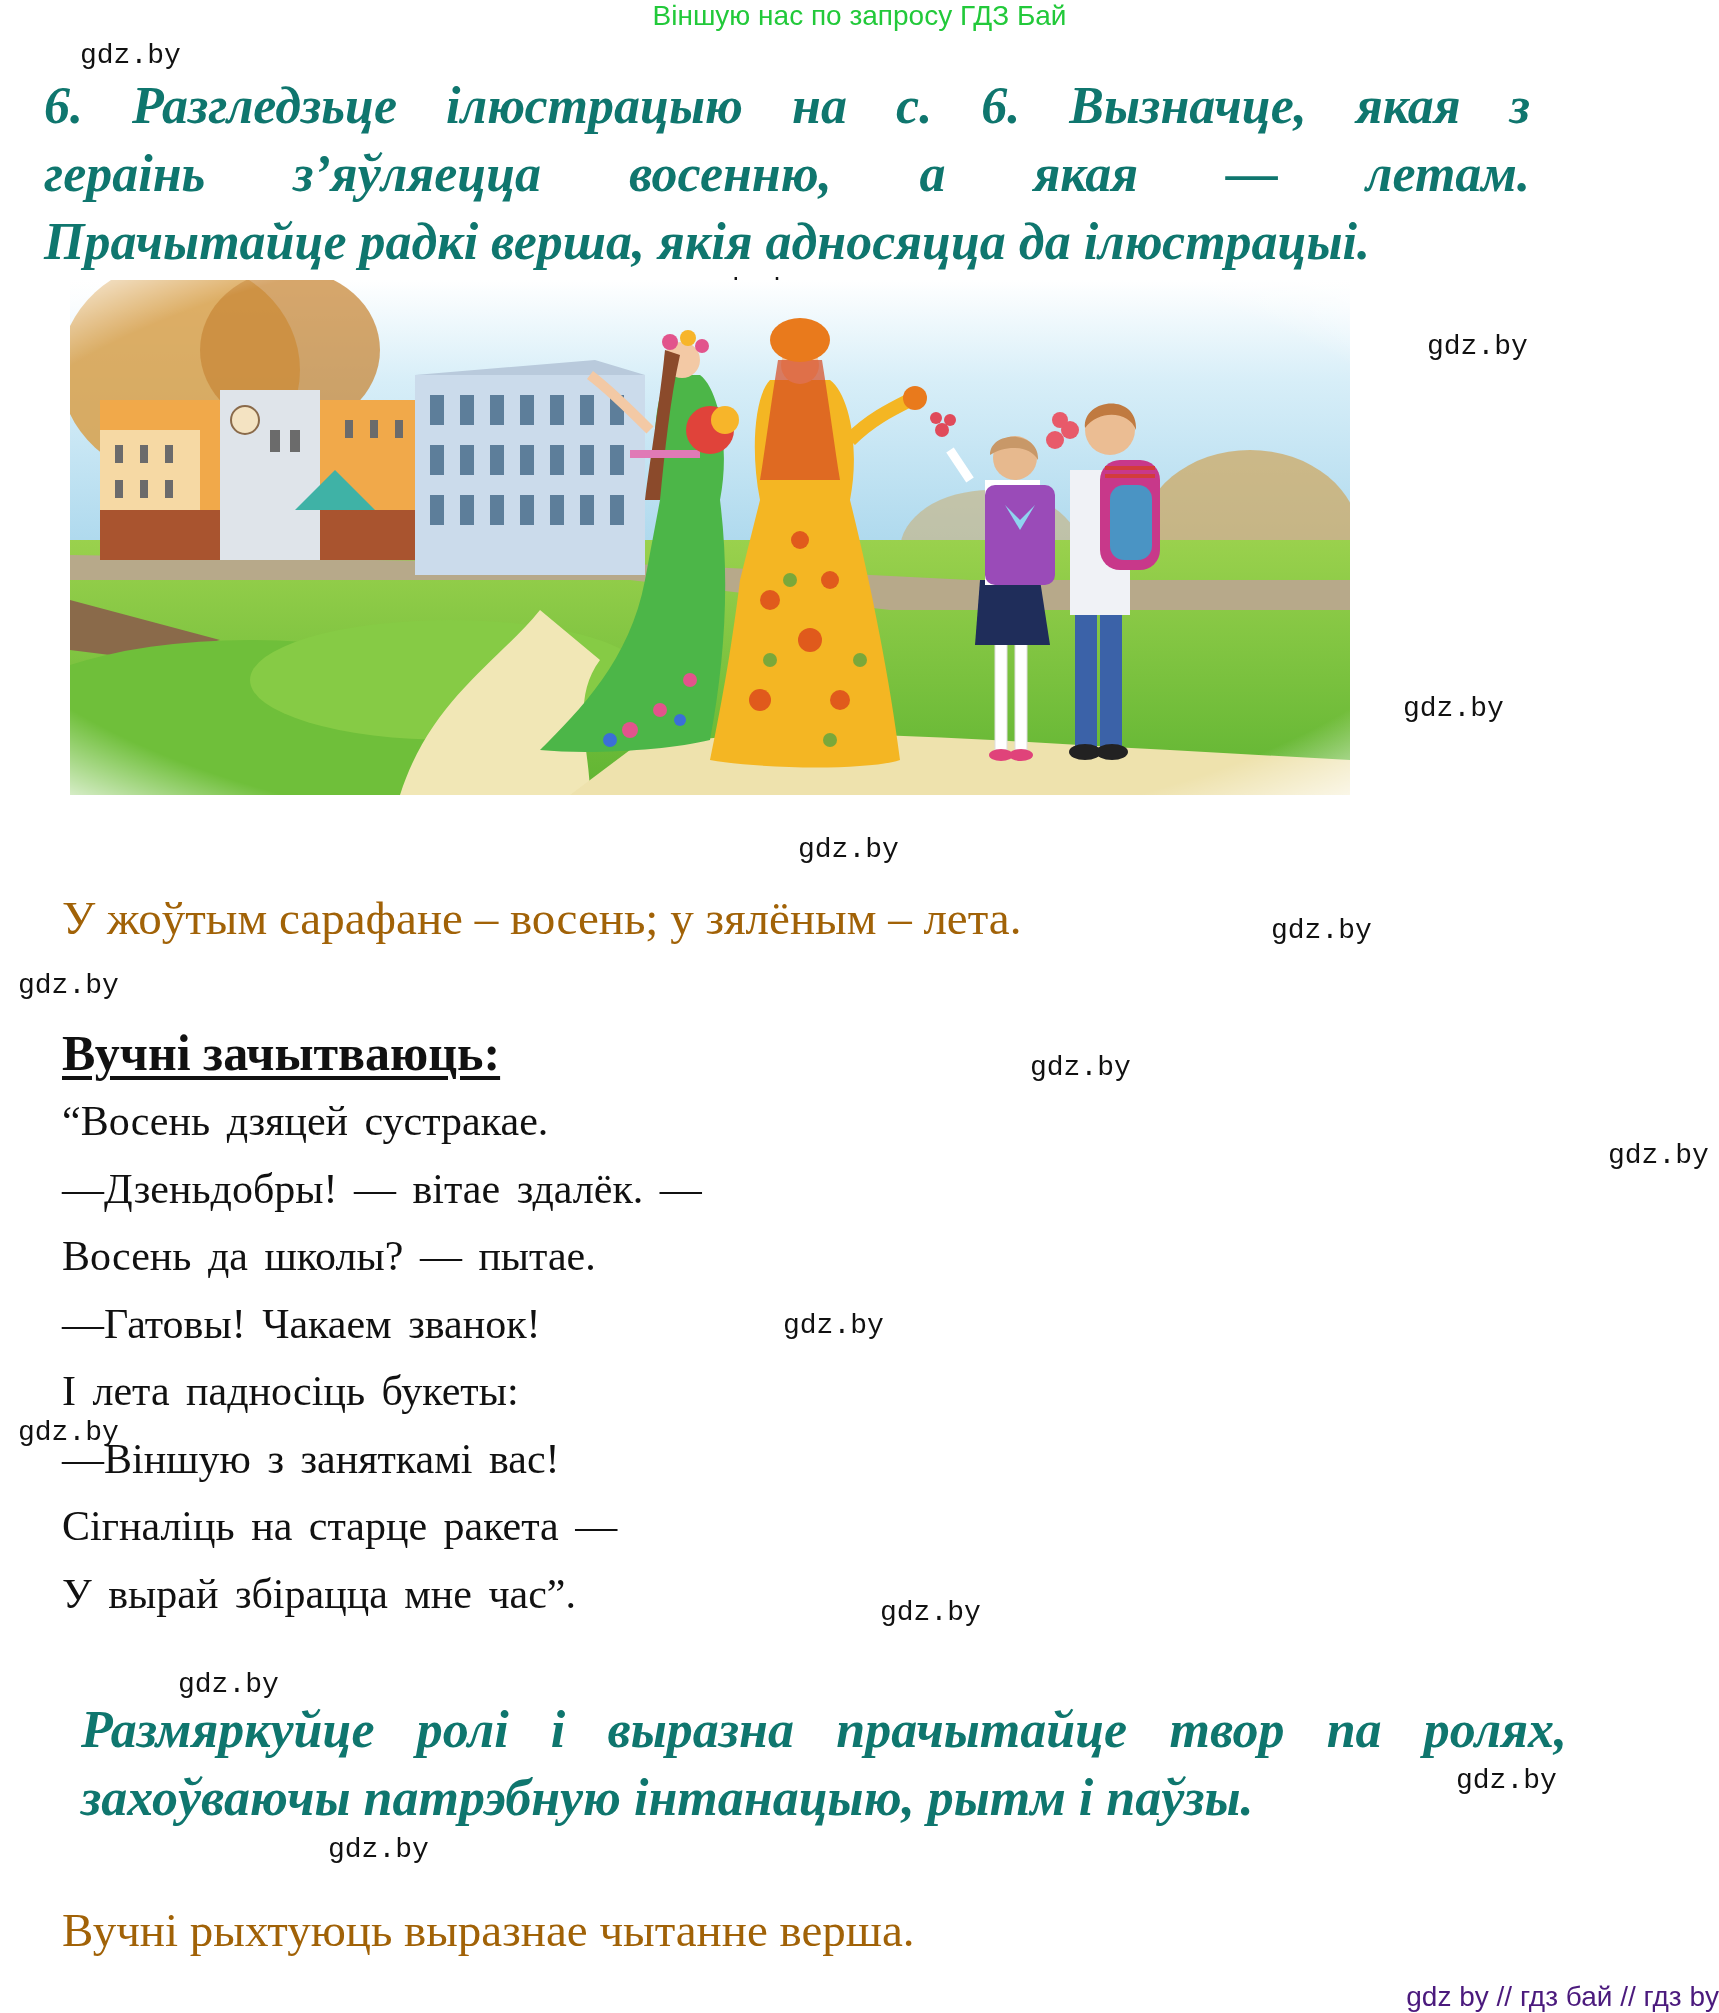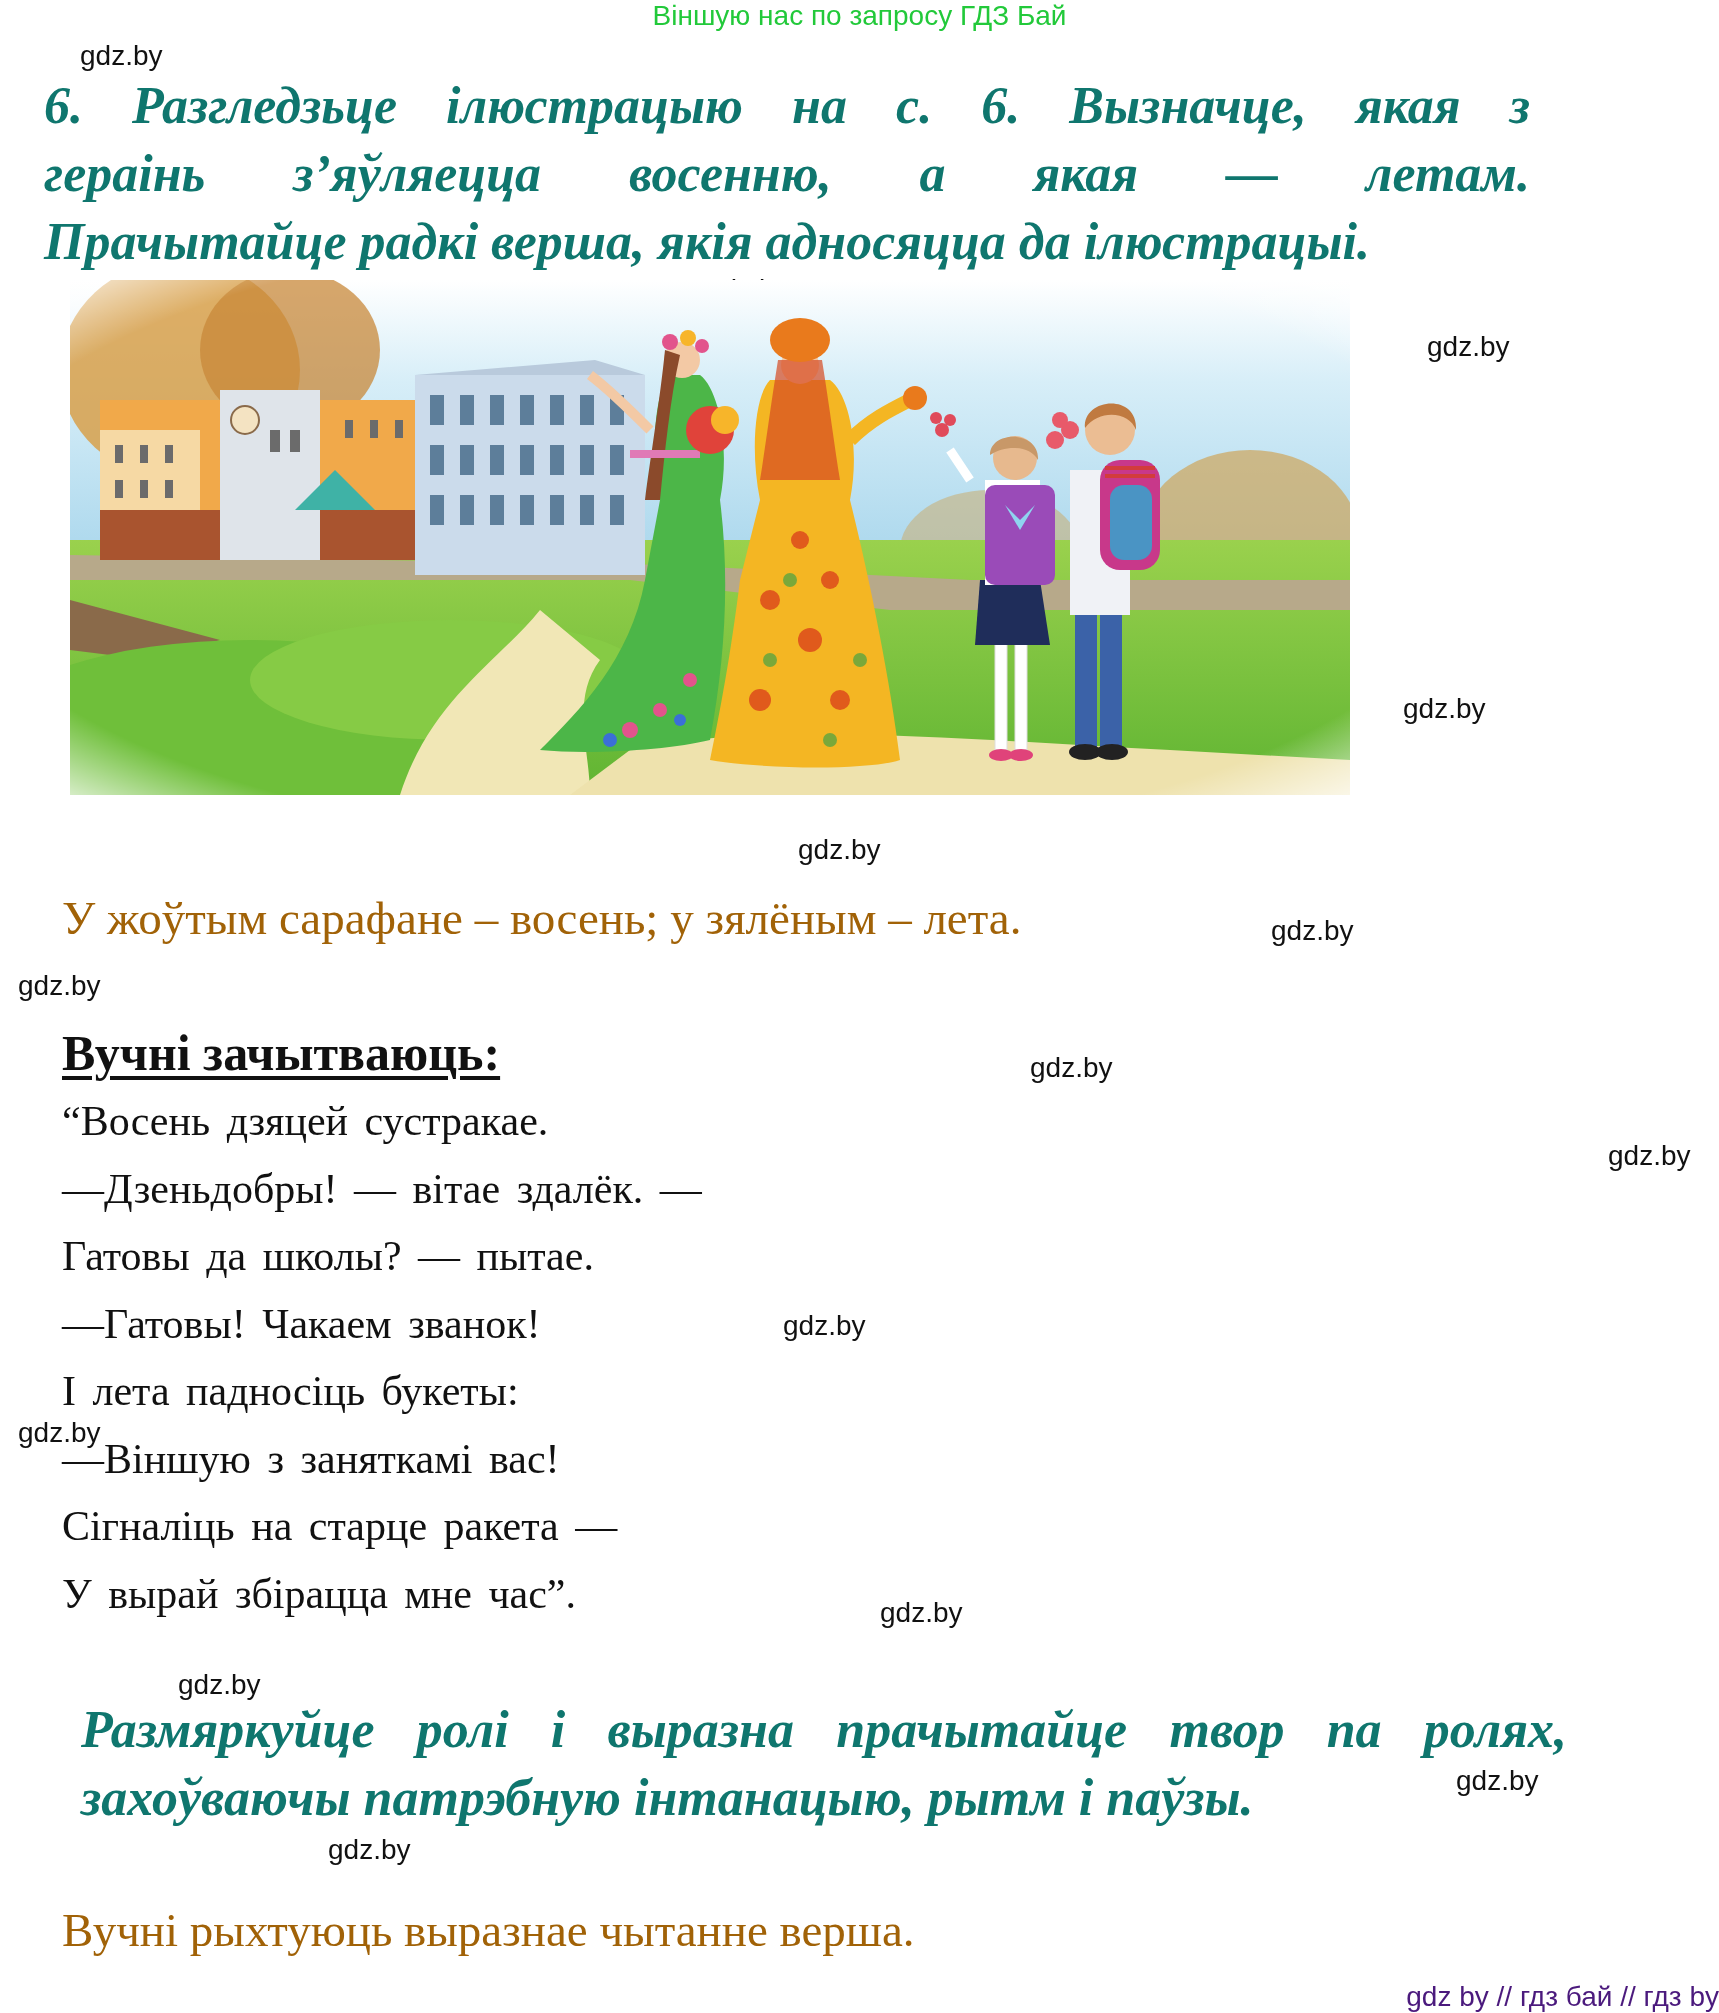--- a/index.html
+++ b/index.html
@@ -1,19 +1,19 @@
 <!DOCTYPE html>
 <html><head>
 <meta charset="utf-8">
 <style>
   html, body { margin:0; padding:0; background:#ffffff; }
   body { width:1719px; height:2013px; position:relative; overflow:hidden; }
   .abs { position:absolute; white-space:nowrap; }
   .top-banner { left:0; width:1719px; top:0; text-align:center; font-family:"Liberation Sans", sans-serif; font-size:28px; color:#22c93a; line-height:32px; }
-  .wm { font-family:Liberation Sans, sans-serif; font-size:28px; color:#111; line-height:32px; }
+  .wm { font-family:Liberation Mono, monospace; font-size:28px; color:#111; line-height:32px; }
   .task { font-family:"Liberation Serif", serif; font-weight:bold; font-style:italic; font-size:52px; color:#0f766e; left:44px; width:1486px; line-height:68px; }
   .task .line { display:block; text-align:justify; text-align-last:justify; height:68px; }
   .task .line.last { text-align-last:left; }
   .body-text { font-family:"Liberation Serif", serif; font-size:47px; color:#a16207; left:62px; line-height:60px; }
   .subhead { font-family:"Liberation Serif", serif; font-weight:bold; font-size:50px; color:#111; text-decoration:underline; text-decoration-thickness:4px; text-underline-offset:6px; }
   .poem { font-family:"Liberation Serif", serif; font-size:42px; color:#111; left:62px; line-height:67.5px; }
   .poem .pl { display:block; height:67.5px; word-spacing:6px; }
   .footer { left:0; width:1719px; top:1982px; text-align:right; font-family:"Liberation Sans", sans-serif; font-size:28px; color:#4b1a7d; line-height:30px; }
   .illus { left:70px; top:280px; width:1280px; height:515px; }
 </style>
@@ -215,21 +215,21 @@
   </svg>
 </div>
 
 <div class="abs body-text" style="top:888px;">У жоўтым сарафане – восень; у зялёным – лета.</div>
 
 <div class="abs subhead" style="left:62px; top:1023px; line-height:60px;text-align:right;">Вучні зачытваюць:</div>
 
 <div class="abs poem" style="top:1088px;">
   <span class="pl">“Восень  дзяцей сустракае.</span>
   <span class="pl">—Дзеньдобры! — вітае    здалёк. —</span>
-  <span class="pl">Гатовы  да школы? — пытае.</span>
+  <span class="pl">Восень  да школы? — пытае.</span>
   <span class="pl">—Гатовы! Чакаем    званок!</span>
   <span class="pl">І   лета   падносіць   букеты:</span>
   <span class="pl">—Віншую з заняткамі вас!</span>
   <span class="pl">Сігналіць на старце ракета —</span>
   <span class="pl">У вырай збірацца мне час”.</span>
 </div>
 
 <div class="abs task" style="top:1696px;margin-left:37px;">
   <span class="line">Размяркуйце ролі і выразна прачытайце твор па ролях,</span>
   <span class="line last">захоўваючы патрэбную інтанацыю, рытм і паўзы.</span>

